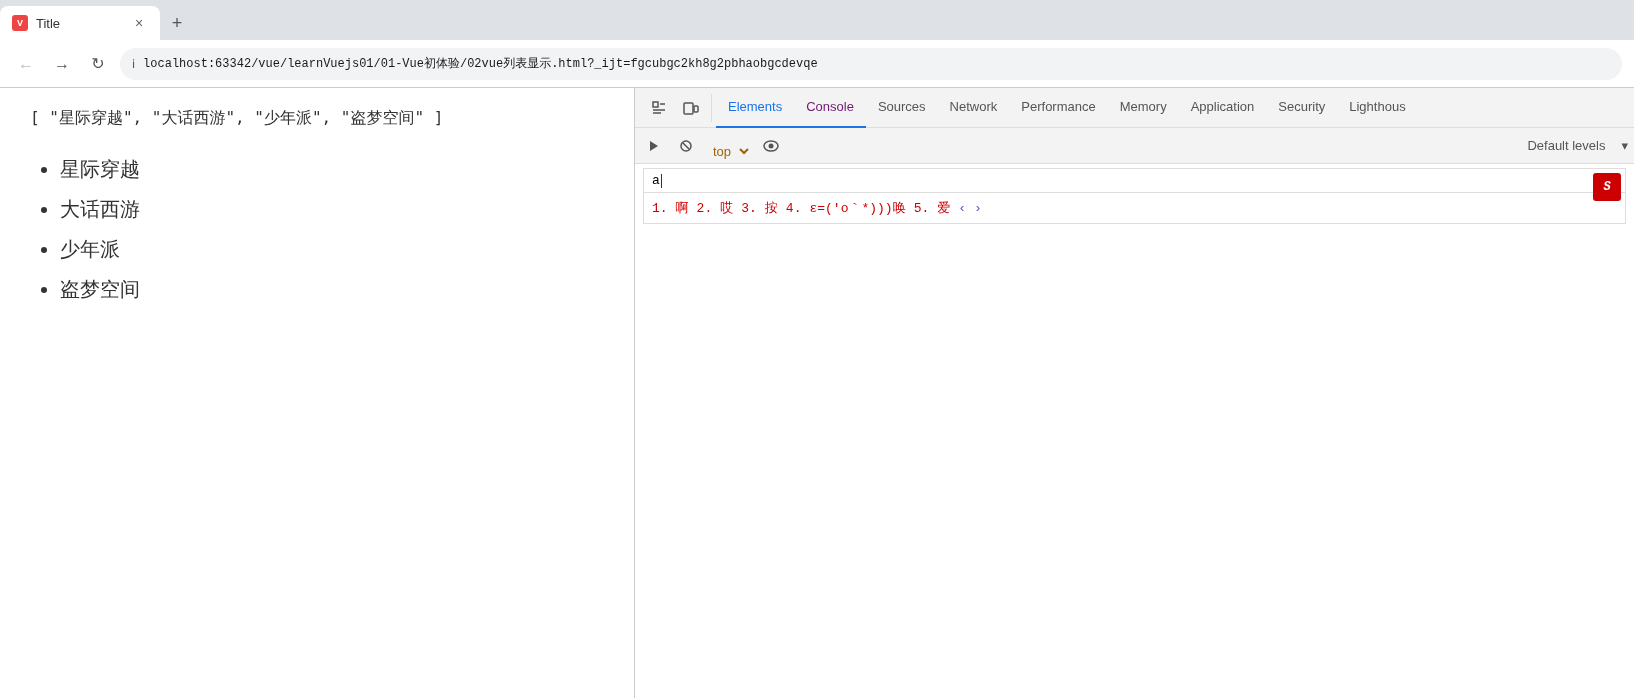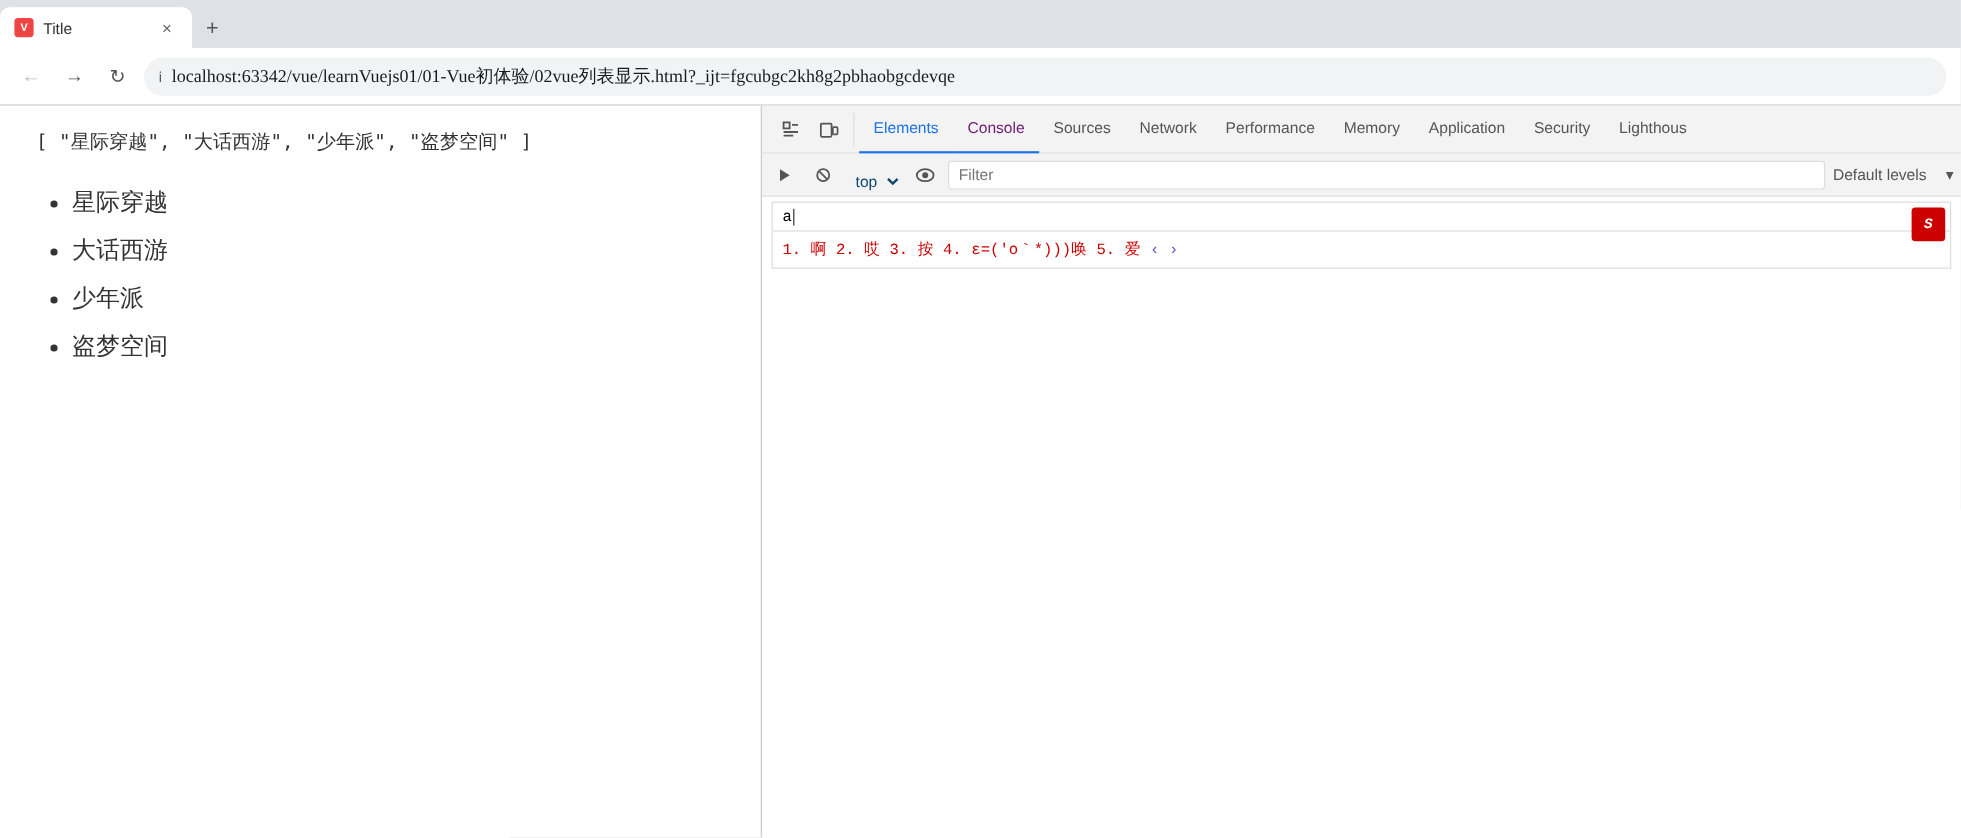--- a/index.html
+++ b/index.html
@@ -15,21 +15,21 @@
     .tab-title { flex: 1; font-size: 13px; }
     .tab-close { cursor: pointer; color: #666; font-size: 14px; width: 18px; height: 18px; display: flex; align-items: center; justify-content: center; border-radius: 50%; }
     .tab-new { width: 34px; height: 34px; display: flex; align-items: center; justify-content: center; font-size: 18px; color: #555; cursor: pointer; border-radius: 50%; }
 
     
     .address-bar { display: flex; align-items: center; background: #ffffff; height: 48px; padding: 0 12px; gap: 8px; border-bottom: 1px solid #ccc; }
     .nav-btn { width: 28px; height: 28px; display: flex; align-items: center; justify-content: center; font-size: 16px; color: #555; cursor: pointer; border-radius: 50%; }
     .nav-btn.disabled { color: #bbb; cursor: default; }
     .url-bar { flex: 1; display: flex; align-items: center; background: #f1f3f4; border-radius: 20px; padding: 0 12px; height: 32px; gap: 8px; }
     .url-icon { font-size: 12px; color: #555; }
-    .url-text { font-size: 15px; color: #1a1a1a; font-family: Liberation Serif, serif; }
+    .url-text { font-size: 12px; color: #1a1a1a; font-family: Liberation Mono, monospace; }
 
     
     .main-area { display: flex; flex: 1; overflow: hidden; }
 
     
     .page-content { flex: 1; background: #ffffff; padding: 20px 30px; overflow: auto; }
     .page-array { font-family: monospace; font-size: 16px; color: #333; margin-bottom: 20px; }
     .page-list { list-style: disc; padding-left: 30px; font-size: 20px; color: #333; line-height: 2; }
     .page-list li { font-size: 20px; }
 
@@ -39,21 +39,21 @@
     
     .devtools-tabs { display: flex; align-items: center; background: #f3f3f3; border-bottom: 1px solid #ddd; height: 40px; padding: 0 4px; gap: 0; }
     .devtools-tab-icons { display: flex; align-items: center; gap: 4px; padding: 0 6px; border-right: 1px solid #ddd; margin-right: 4px; }
     .devtools-icon-btn { width: 28px; height: 28px; display: flex; align-items: center; justify-content: center; color: #555; font-size: 14px; cursor: pointer; border-radius: 3px; }
     .devtools-tab { padding: 0 12px; height: 40px; display: flex; align-items: center; font-size: 13px; color: #555; cursor: pointer; border-bottom: 2px solid transparent; }
     .devtools-tab.active { color: #1a73e8; border-bottom: 2px solid #1a73e8; }
 
     
     .console-toolbar { display: flex; align-items: center; background: #f3f3f3; border-bottom: 1px solid #ddd; height: 36px; padding: 0 6px; gap: 6px; }
     .console-btn { width: 26px; height: 26px; display: flex; align-items: center; justify-content: center; color: #555; font-size: 14px; cursor: pointer; border-radius: 3px; }
-    .console-select { background: #f3f3f3; border: none; font-size: 13px; color: #0c4a6e; padding: 2px 4px; cursor: pointer; margin-top: 12px; }
+    .console-select { background: #f3f3f3; border: none; font-size: 13px; color: #a16207; padding: 2px 4px; cursor: pointer; margin-top: 12px; }
     .filter-input { flex: 1; background: #ffffff; border: 1px solid #ddd; border-radius: 3px; padding: 3px 8px; font-size: 13px; height: 24px; outline: none; }
     .default-levels { margin-left: auto; font-size: 13px; color: #555; display: flex; align-items: center; gap: 16px; cursor: pointer; }
 
     
     .console-output { flex: 1; overflow-y: auto; padding: 4px 0; background: #ffffff; font-family: 'Courier New', monospace; font-size: 13px; }
     .console-message { padding: 4px 8px 4px 24px; border-bottom: 1px solid #f0f0f0; color: #333; line-height: 1.5; }
     .console-message a { color: #1558d6; text-decoration: underline; }
     .console-message.warning { background: #fffbe6; border-left: 3px solid #f0a500; }
     .console-arrow { color: #555; margin-right: 4px; }
 
@@ -177,21 +177,20 @@
         </div>
         <select class="console-select">
           <option>top</option>
         </select>
         <div class="console-btn">
           <svg width="16" height="12" viewBox="0 0 16 12">
             <ellipse cx="8" cy="6" rx="7" ry="5" stroke="#555" stroke-width="1.5" fill="none"></ellipse>
             <circle cx="8" cy="6" r="2.5" fill="#555"></circle>
           </svg>
         </div>
-        <input class="filter-input" type="text" placeholder="Filter" style="">
         <div class="default-levels">
           <span>Default levels</span>
           <span>▾</span>
         </div>
       </div>
 
       <div class="console-output">
 
         <div class="autocomplete-container">
           <div class="console-input-box">

